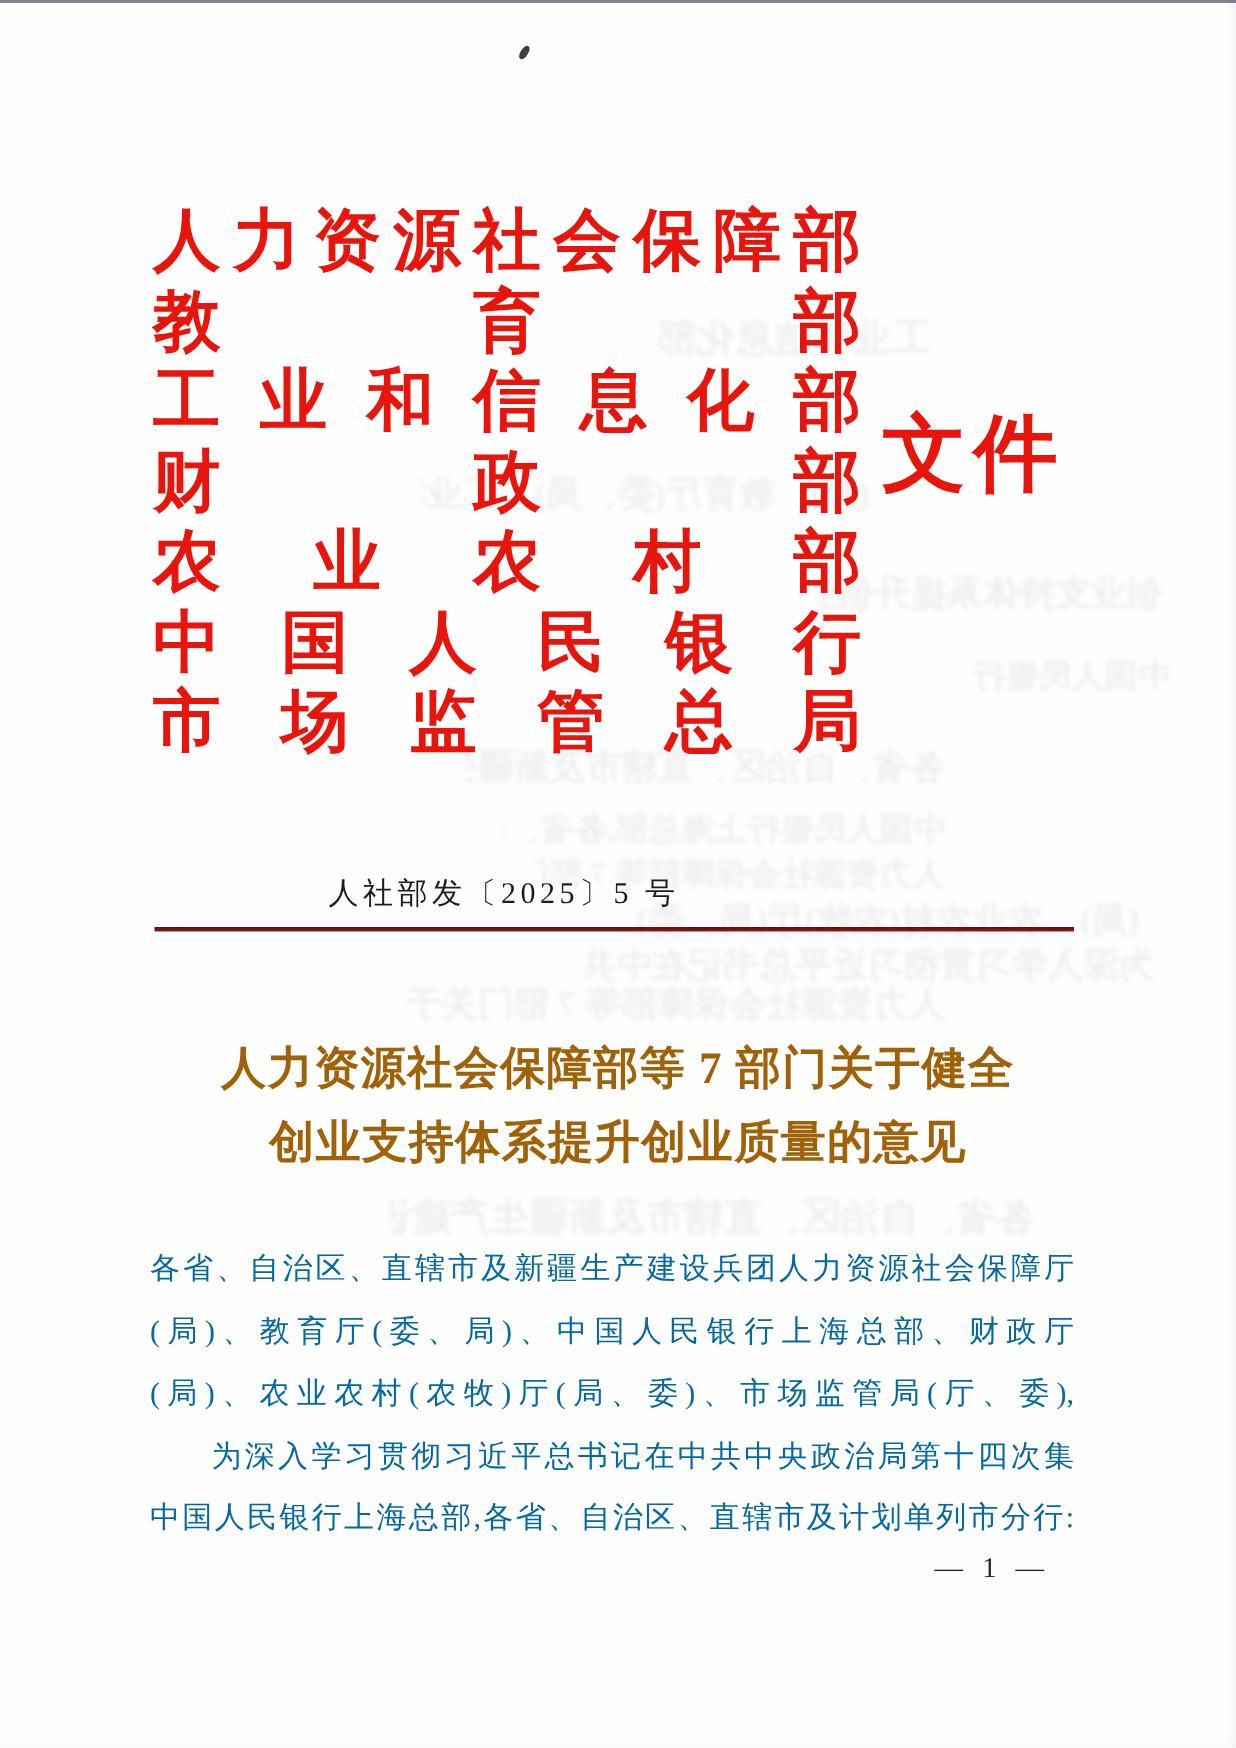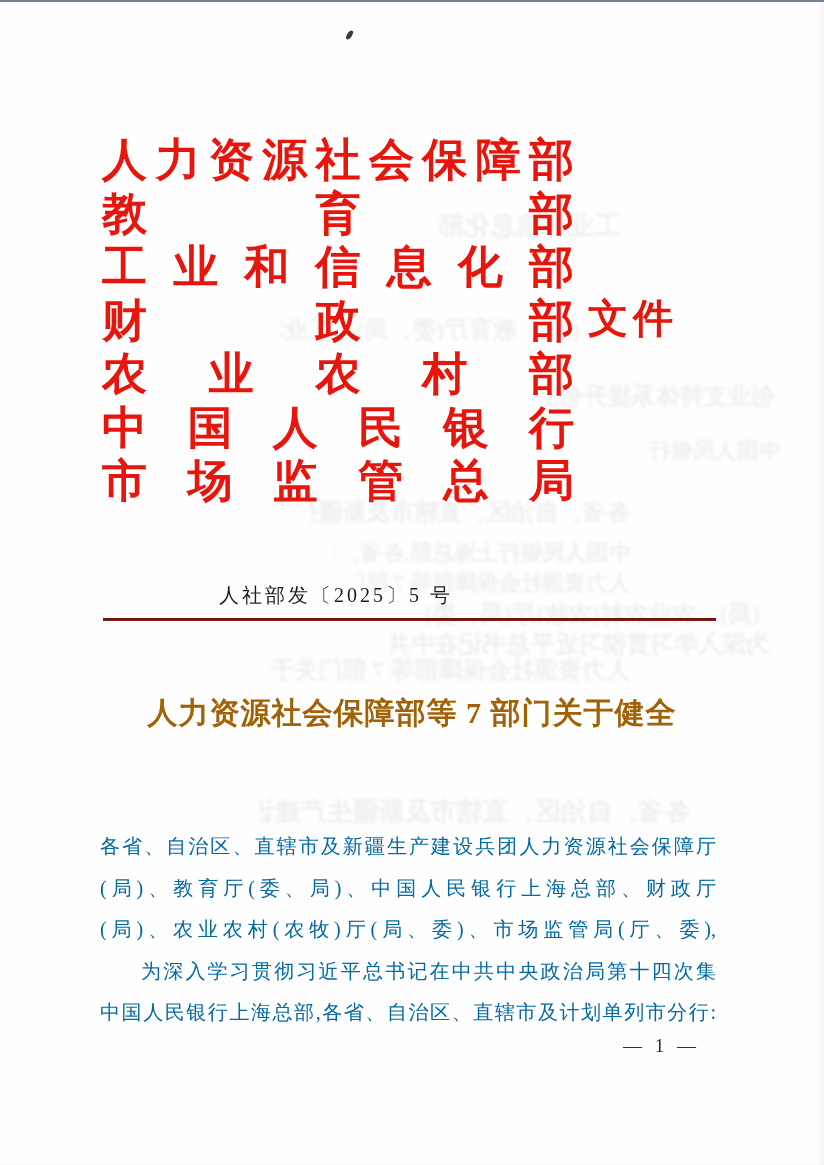--- a/index.html
+++ b/index.html
@@ -30,22 +30,22 @@
     justify-content: space-between;
     align-items: center;
     font-size: 45px;
     font-weight: bold;
     color: var(--accent, #e8150d);
     line-height: 1;
   }
   .doc-label {
     position: absolute;
     left: 588px;
-    top: 287px;
-    font-size: 40px;
+    top: 271px;
+    font-size: 56px;
     line-height: 64px;
     font-weight: bold;
     letter-spacing: 5px;
     color: var(--accent, #e8150d);
     white-space: nowrap;
   }
 
   
   .doc-number {
     position: absolute;
@@ -227,20 +227,21 @@
       </div>
   </div>
   <div class="doc-label">文件</div>
 
   <div class="doc-number">人社部发〔2025〕5 号</div>
 
   <div class="red-divider"></div>
 
   <div class="title">
     <div class="title-line">人力资源社会保障部等 7 部门关于健全</div>
+    <div class="title-line">创业支持体系提升创业质量的意见</div>
   </div>
 
   <div class="body-text">
     <div class="body-line">各省、自治区、直辖市及新疆生产建设兵团人力资源社会保障厅</div>
     <div class="body-line">(局)、教育厅(委、局)、中国人民银行上海总部、财政厅</div>
     <div class="body-line">(局)、农业农村(农牧)厅(局、委)、市场监管局(厅、委),</div>
     <div class="body-line indent">为深入学习贯彻习近平总书记在中共中央政治局第十四次集</div>
     <div class="body-line">中国人民银行上海总部,各省、自治区、直辖市及计划单列市分行:</div>
   </div>
 

